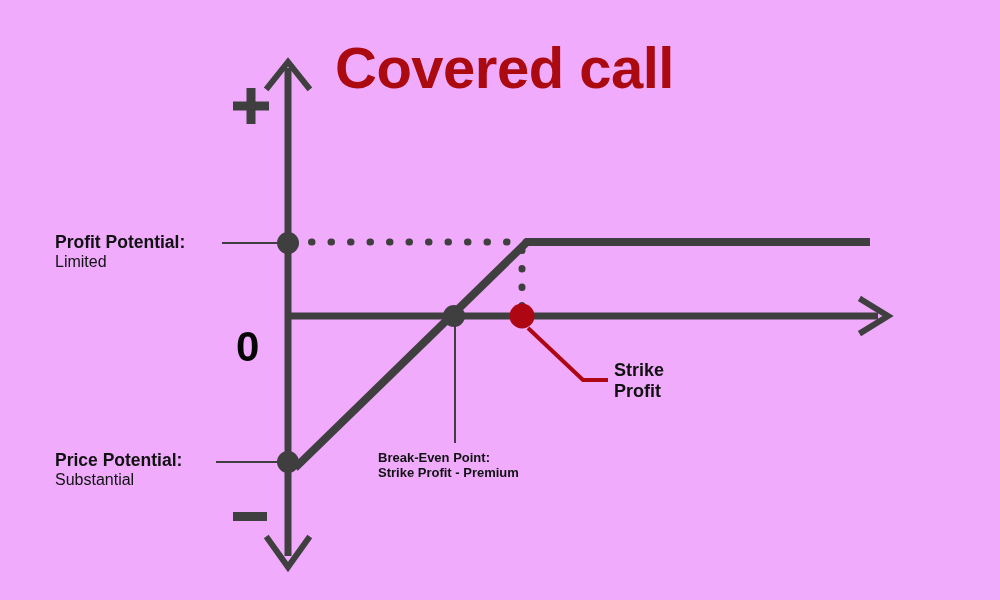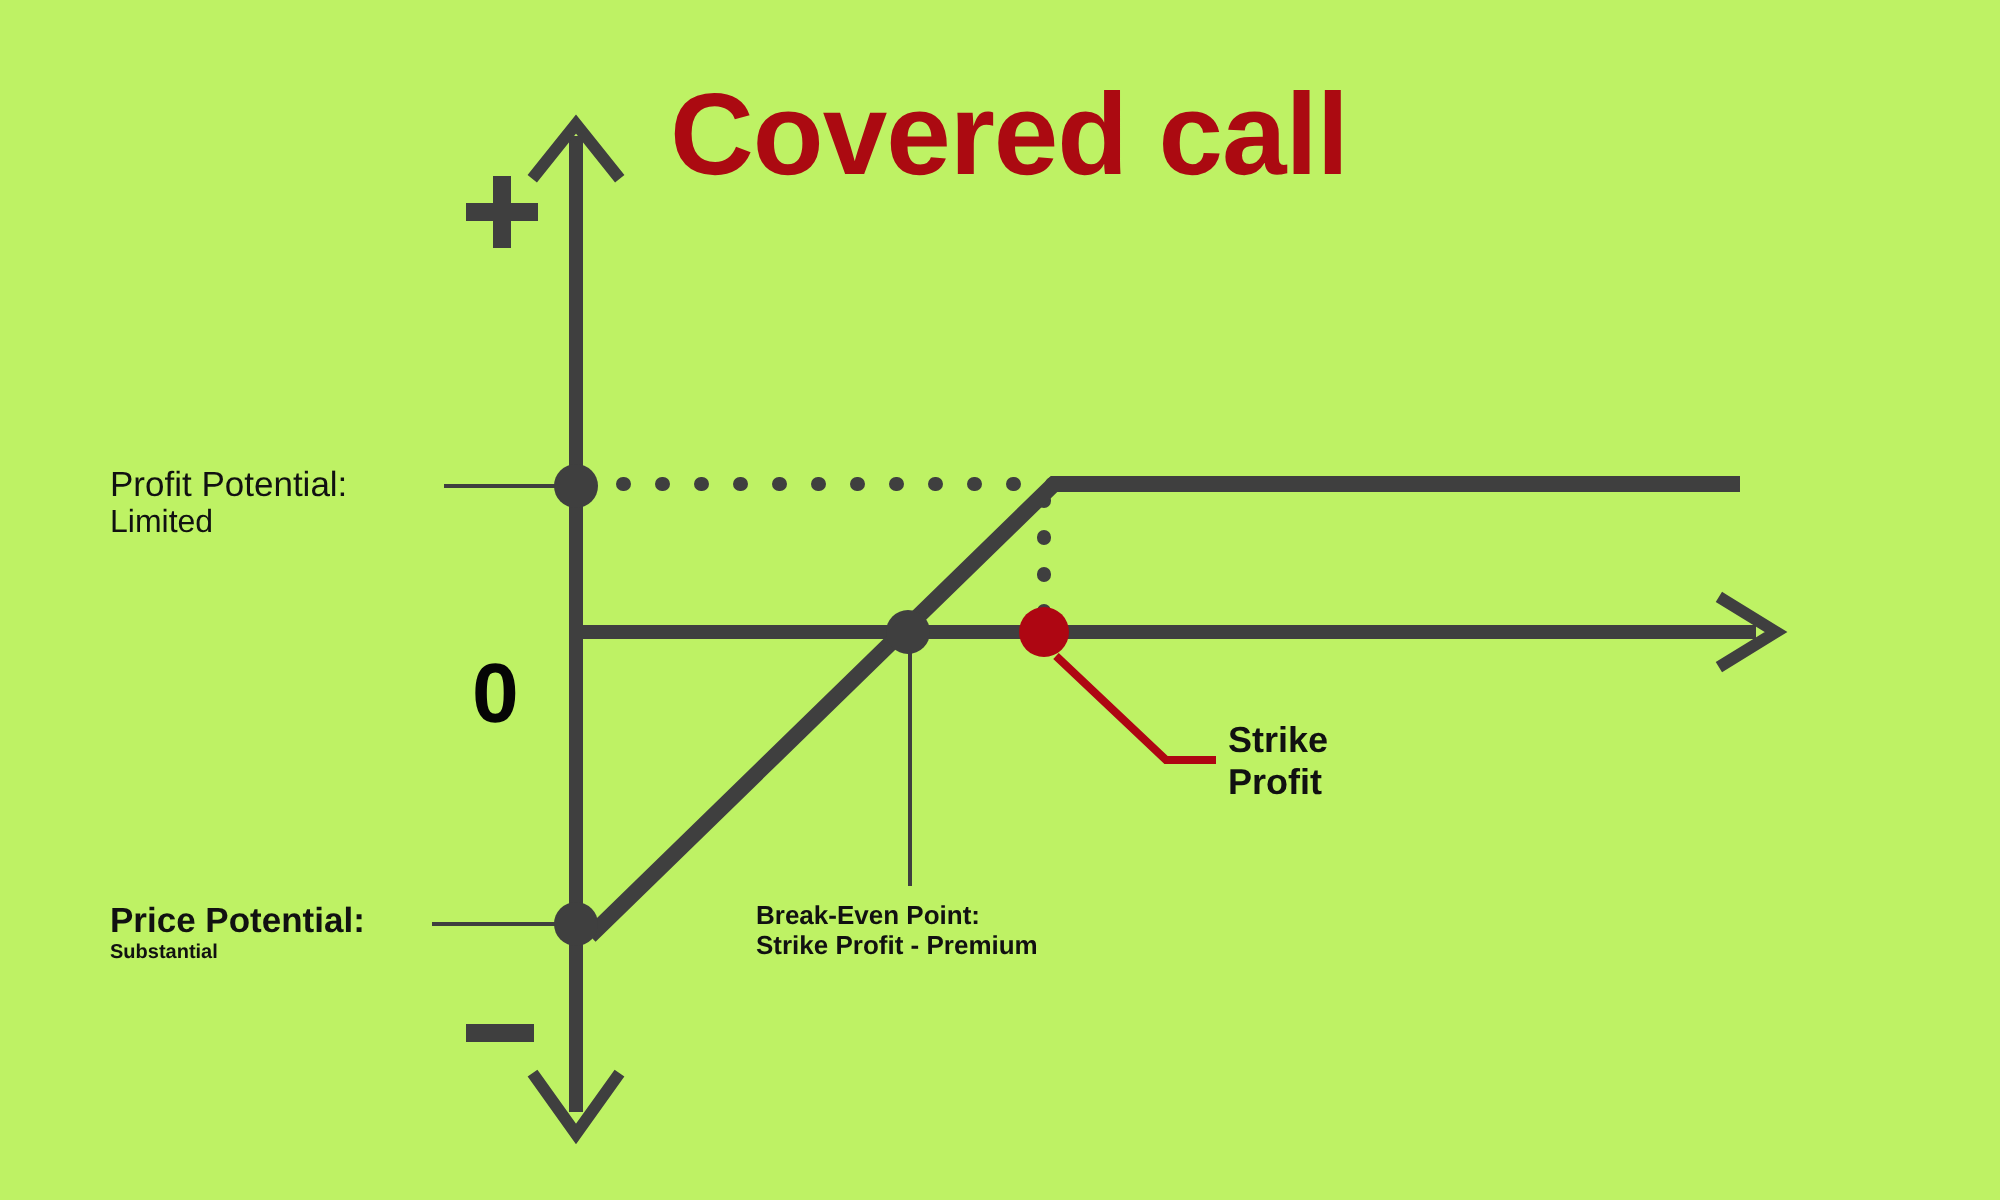--- a/index.html
+++ b/index.html
@@ -9,21 +9,21 @@
   body {
     width: 1000px;
     height: 600px;
     overflow: hidden;
     font-family: "Liberation Sans", sans-serif;
   }
   #canvas {
     position: relative;
     width: 1000px;
     height: 600px;
-    background: #bef264;
+    background: #f0abfc;
   }
   #diagram {
     position: absolute;
     top: 0;
     left: 0;
     width: 1000px;
     height: 600px;
   }
   .lbl {
     position: absolute;
@@ -42,29 +42,29 @@
     font-weight: bold;
     letter-spacing: -0.5px;
     color: #ab0a11;
     white-space: nowrap;
   }
   #profit-label {
     left: 55px;
     top: 232px;
     font-size: 17px;
   }
-  #profit-label .head { font-weight: normal; font-size: 17.5px; }
+  #profit-label .head { font-weight: bold; font-size: 17.5px; }
   #profit-label .sub  { font-weight: normal; font-size: 16px; }
   #loss-label {
     left: 55px;
     top: 450px;
     font-size: 17px;
   }
   #loss-label .head { font-weight: bold; font-size: 17.5px; }
-  #loss-label .sub  { font-weight: bold; font-size: 10px; }
+  #loss-label .sub  { font-weight: normal; font-size: 16px; }
   #breakeven-label {
     left: 378px;
     top: 450px;
     font-size: 13px;
     font-weight: bold;
   }
   #strike-label {
     left: 614px;
     top: 360px;
     font-size: 18px;

